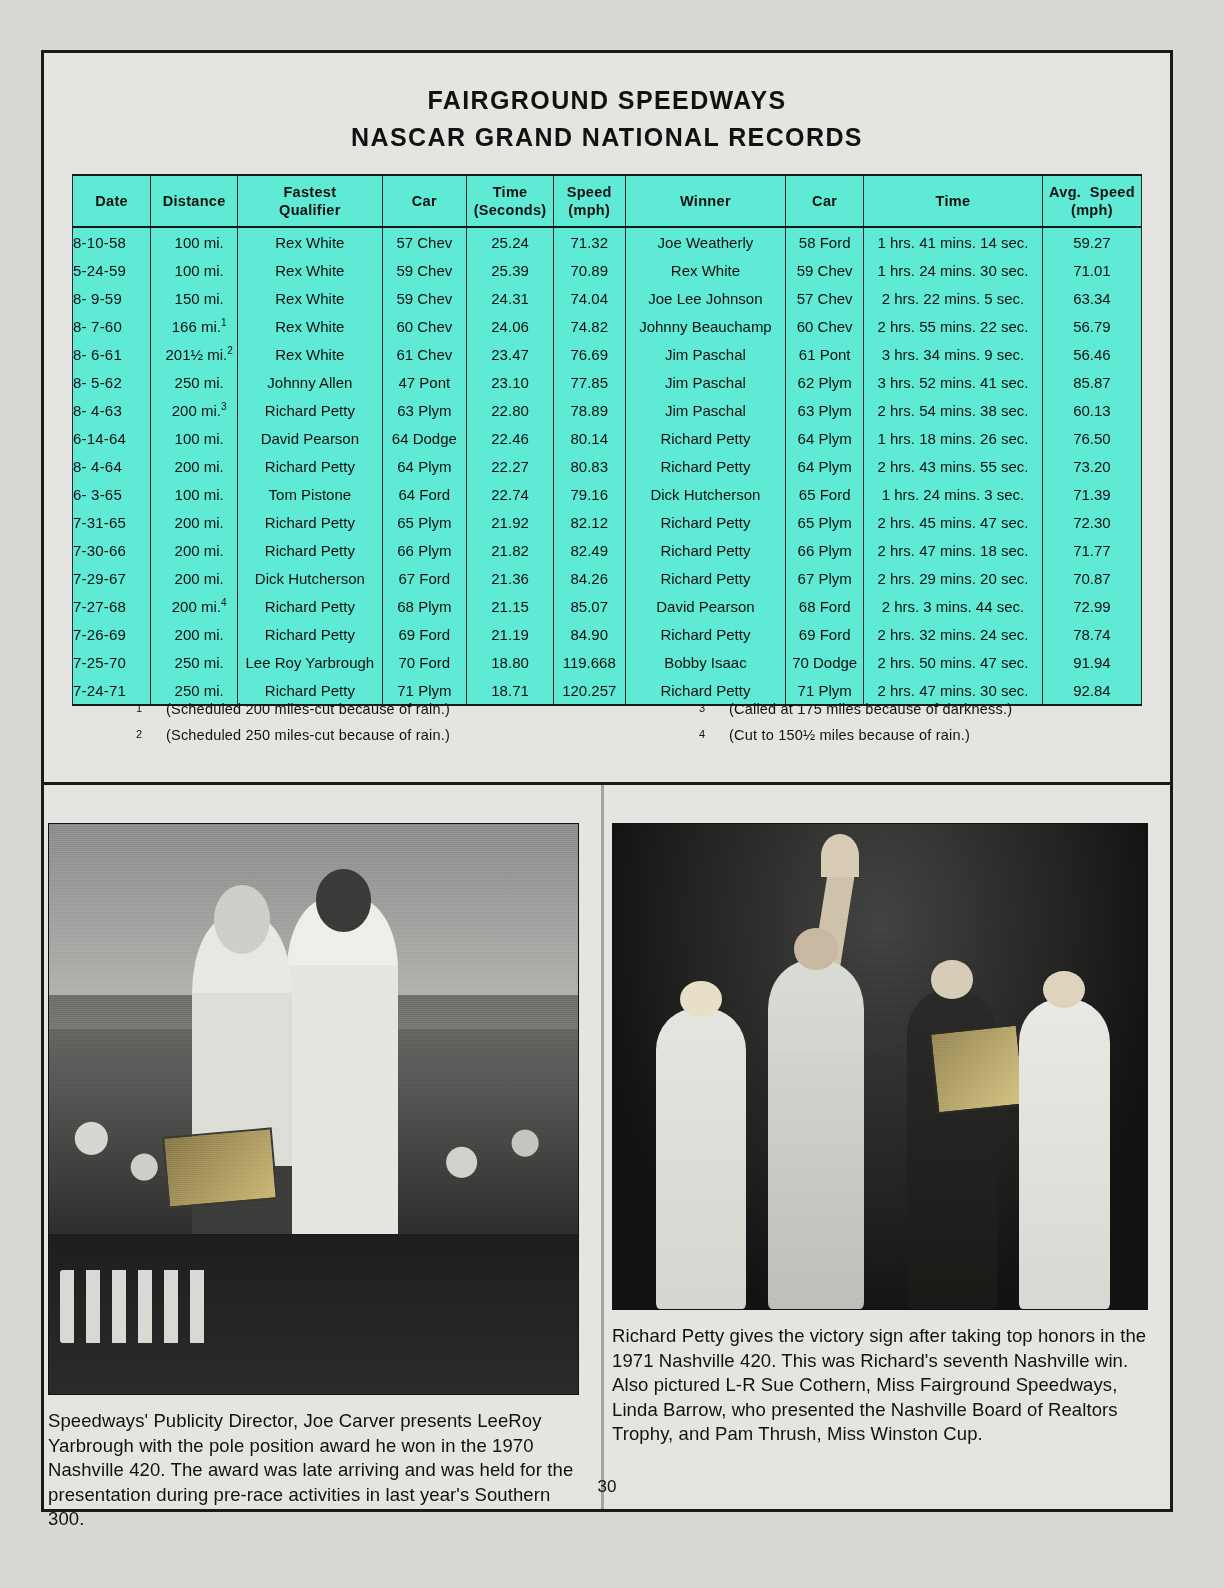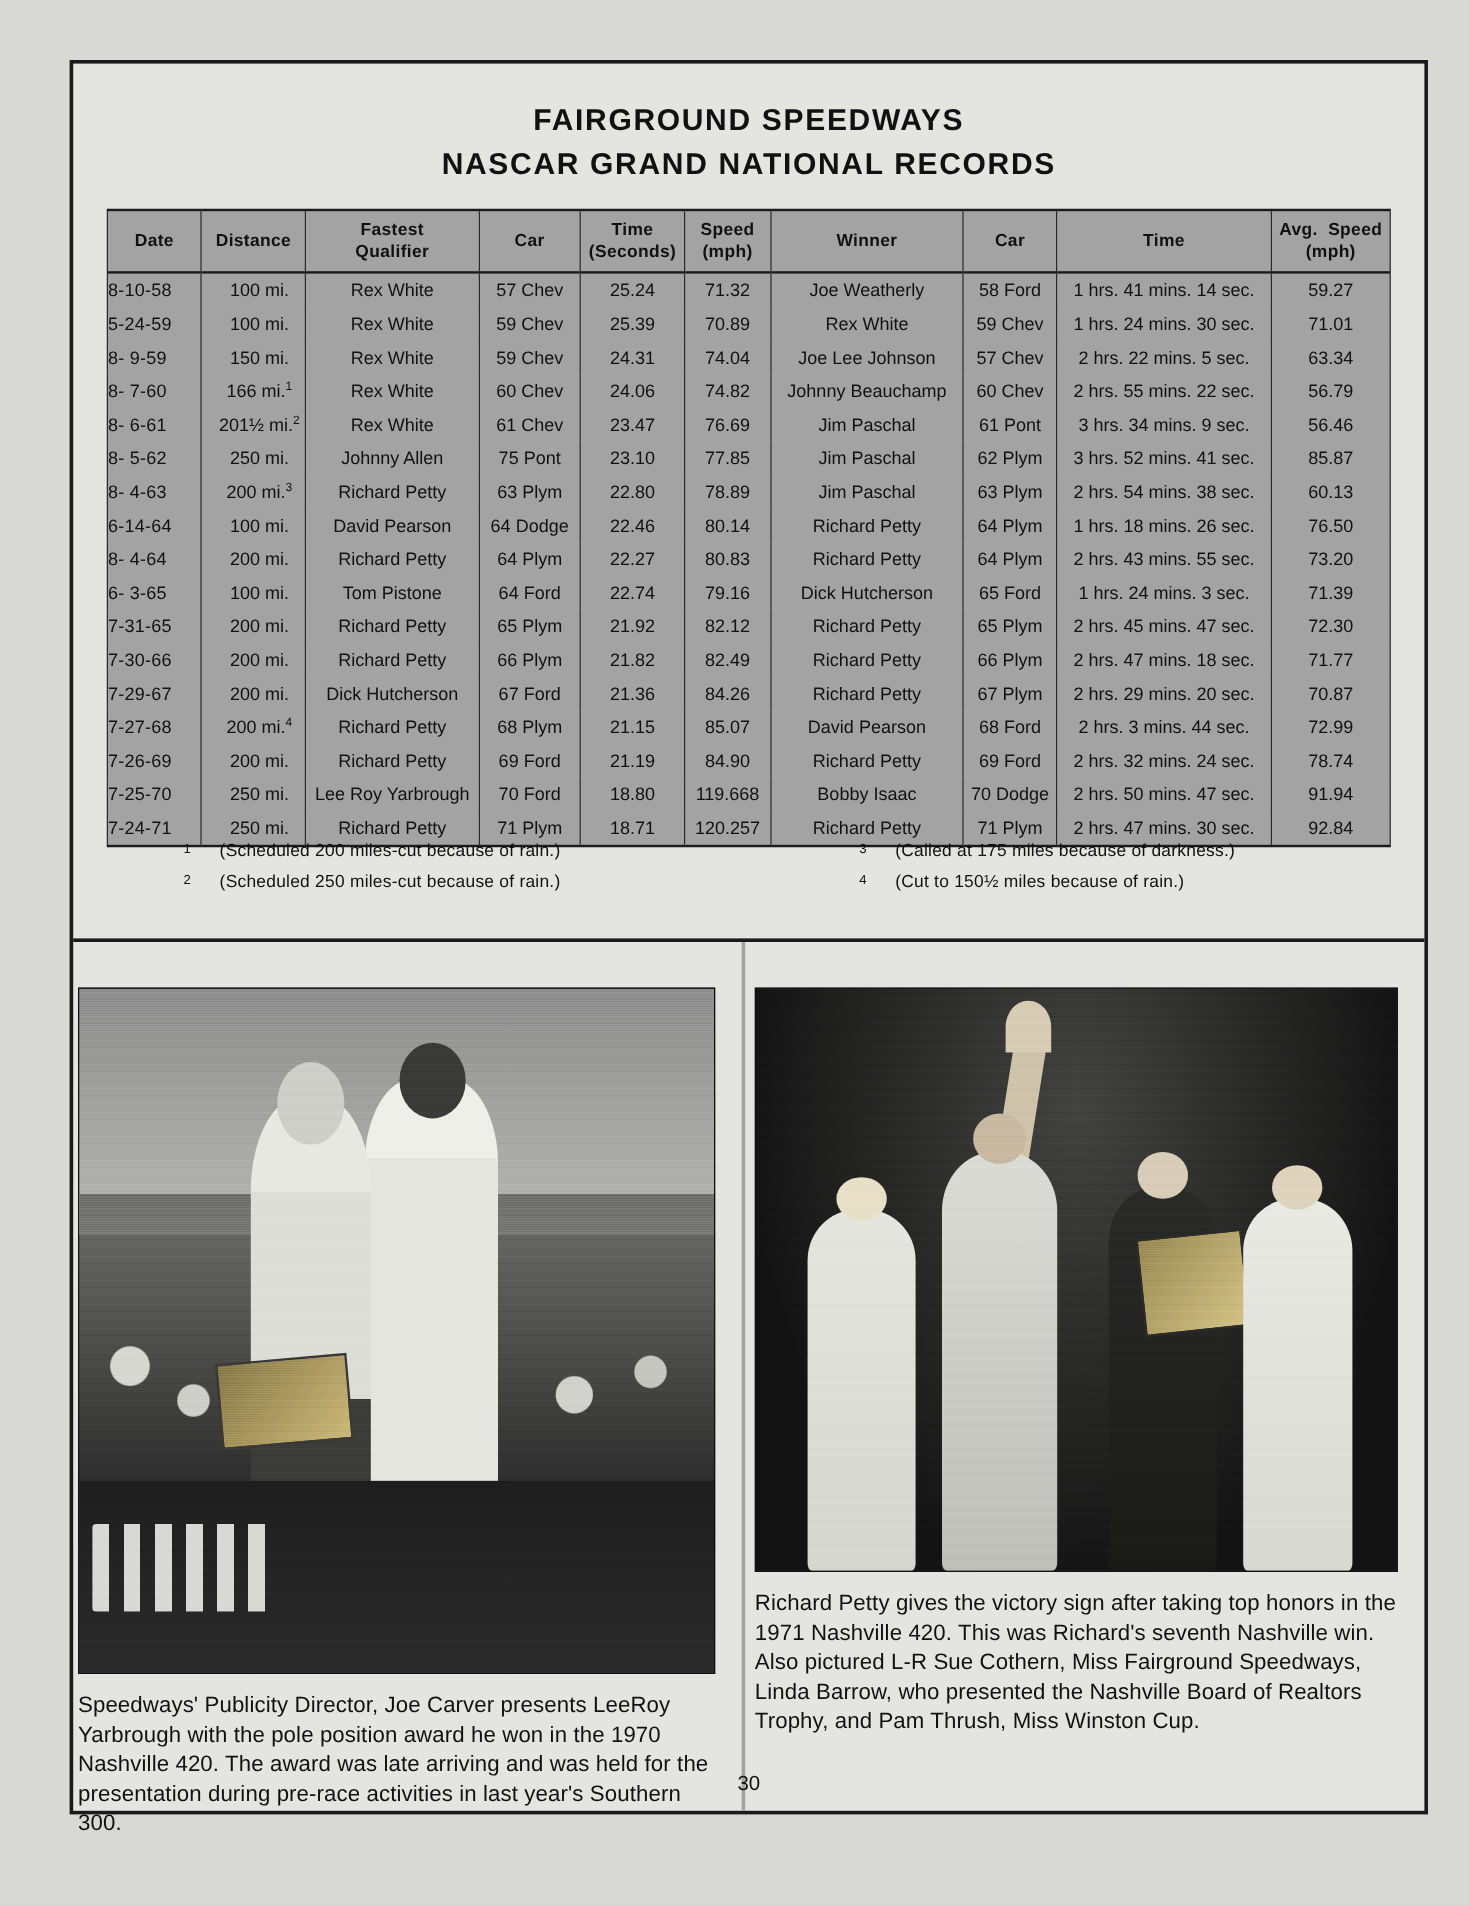--- a/index.html
+++ b/index.html
@@ -17,21 +17,21 @@
   .page {
     position: absolute;
     left: 0; top: 0;
     width: 1224px;
     height: 1588px;
     background: #d8d8d4;
   }
   
   .frame {
     position: absolute;
-    left: 58px;
+    left: 41px;
     top: 50px;
     width: 1132px;
     height: 1462px;
     border: 3px solid #1a1a1a;
     background: #e4e4e0;
     box-sizing: border-box;
   }
   
   .table-block {
     position: absolute;
@@ -52,21 +52,21 @@
     margin-top: 33px;
   }
   .title .l2 {
     font-size: 25px;
     margin-top: 8px;
   }
   table.records {
     border-collapse: collapse;
     margin: 22px auto 0 auto;
     width: 1070px;
-    background: #a3a3a3;
+    background: #5eead4;
   }
   table.records th, table.records td {
     border-left: 1px solid #2a2a2a;
     border-right: 1px solid #2a2a2a;
     font-size: 15px;
     color: #111;
     padding: 0;
     height: 28px;
     text-align: center;
     white-space: nowrap;
@@ -368,21 +368,21 @@
               <td class="speed">76.69</td>
               <td class="winner">Jim Paschal</td>
               <td class="wcar">61  Pont</td>
               <td class="wtime">3  hrs.  34  mins.    9  sec.</td>
               <td class="avg">56.46</td>
             </tr>
             <tr>
               <td class="date">8-  5-62</td>
               <td class="dist">250    mi.</td>
               <td class="qual">Johnny Allen</td>
-              <td class="car">75  Pont</td>
+              <td class="car">47  Pont</td>
               <td class="time">23.10</td>
               <td class="speed">77.85</td>
               <td class="winner">Jim Paschal</td>
               <td class="wcar">62  Plym</td>
               <td class="wtime">3  hrs.  52  mins.  41  sec.</td>
               <td class="avg">85.87</td>
             </tr>
             <tr>
               <td class="date">8-  4-63</td>
               <td class="dist">200    mi.<sup>3</sup></td>

